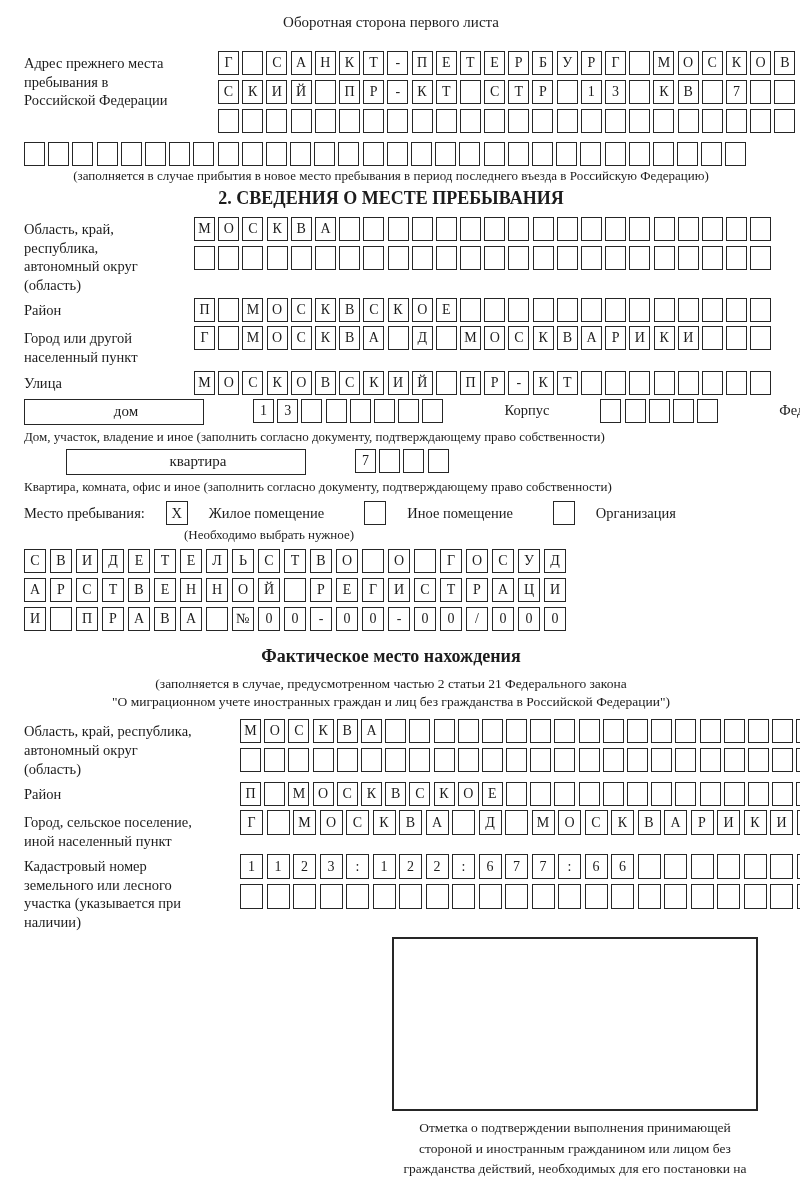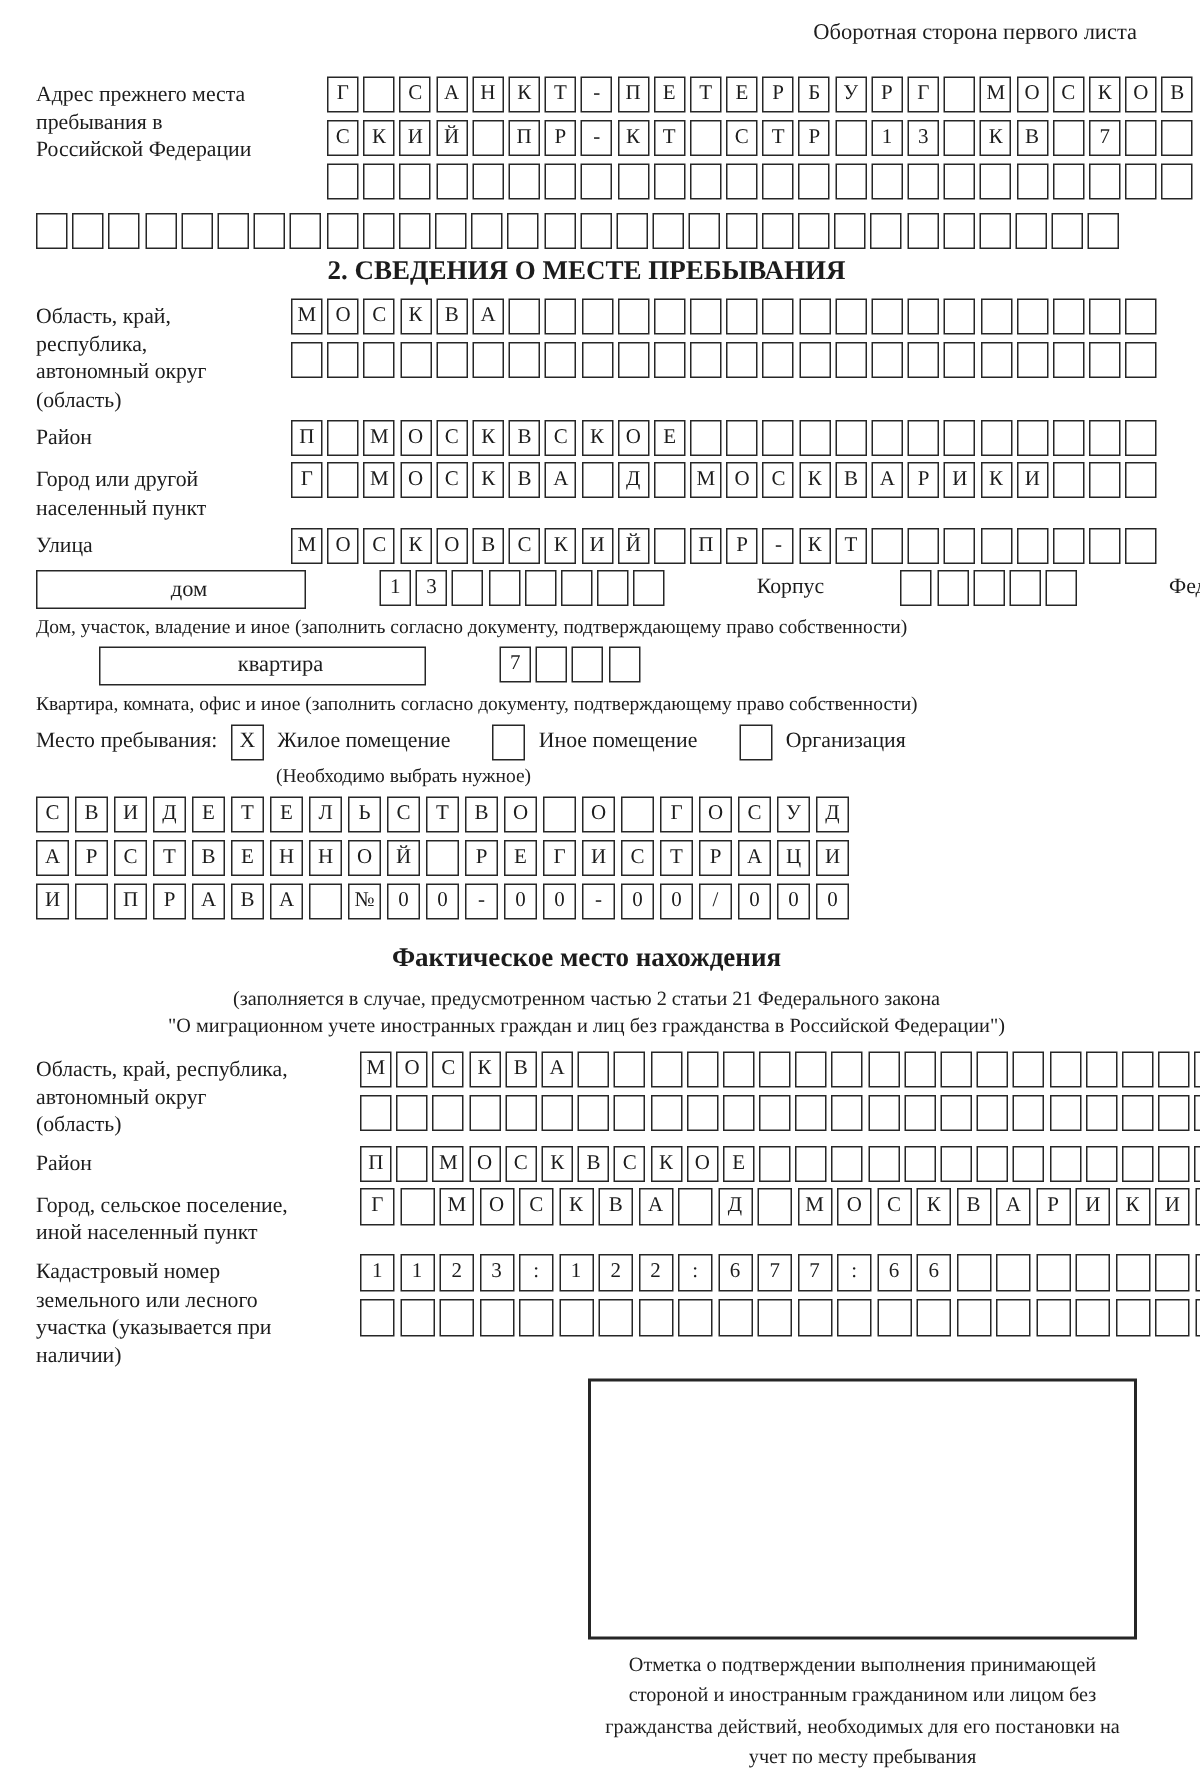--- a/index.html
+++ b/index.html
@@ -1,42 +1,42 @@
 <!DOCTYPE html>
 <html lang="ru"><head>
 <meta charset="utf-8">
 <style>
   html,body{margin:0;padding:0;background:#fff;}
   body{width:800px;height:1180px;overflow:hidden;
        font-family:"Liberation Serif","DejaVu Serif",serif;color:#1c1c1c;}
   .page{padding:14px 42px 0 24px;}
-  .topnote{text-align:right;font-size:15px;margin-bottom:20px;}
+  .topnote{text-align:center;font-size:15px;margin-bottom:20px;}
   .flexrow{display:flex;align-items:flex-start;margin-bottom:4px;gap:44px;}
   .lab{flex:none;font-size:14.5px;line-height:1.28;padding-top:3px;}
   .lab-a{width:150px;}
   .lab-s2{width:126px;}
   .lab-doc{width:196px;}
   .lab-f{width:172px;}
   .rows>.boxes{margin-bottom:5px;}
   .boxes{display:flex;}
   .boxes .cell{flex:none;box-sizing:border-box;width:21px;height:24px;
     border:1.5px solid #262626;margin-right:3.2px;display:inline-flex;
     align-items:center;justify-content:center;font-size:14px;background:#fff;}
   .boxes.wide .cell{width:22px;margin-right:4px;}
   .boxes.xw .cell{width:23px;height:25px;margin-right:3.5px;}
   .fullrow{margin-top:2px;margin-bottom:2px;}
   .caption{font-size:13px;line-height:1.25;margin-bottom:4px;}
   .center{text-align:center;}
   .sect-title{font-weight:bold;font-size:18px;text-align:center;margin:4px 0 8px 0;}
   .longbox{flex:none;box-sizing:border-box;height:26px;border:1.7px solid #262626;
     display:inline-flex;align-items:center;justify-content:center;font-size:15px;padding-left:24px;}
   .lb-house{width:180px;margin-right:5px;}
-  .lb-apt{width:218px;margin-left:42px;margin-right:5px;}
+  .lb-apt{width:240px;margin-left:42px;margin-right:5px;}
   .inline-lab{font-size:14.5px;margin:0 7px 0 14px;padding-top:3px;}
-  .stayrow{display:flex;align-items:center;margin:6px 0 2px 0;}
+  .stayrow{display:flex;align-items:center;margin:6px 0 2px 0;gap:12px;}
   .stayrow .cb{box-sizing:border-box;width:22px;height:24px;border:1.6px solid #262626;
     display:inline-flex;align-items:center;justify-content:center;font-size:14.5px;}
   .stayrow .optlab{font-size:14.5px;margin:0 28px 0 9px;}
   .stayrow .leadlab{font-size:14.5px;margin-right:9px;}
   .subnote{font-size:13px;margin:0 0 6px 160px;}
   .f-title{font-weight:bold;font-size:18px;text-align:center;margin:10px 0 8px 0;}
   .f-note{font-size:13.5px;text-align:center;line-height:1.35;}
   .f-note2{font-size:13.5px;text-align:center;line-height:1.35;margin-bottom:8px;}
   .stampsec{display:flex;margin-top:6px;}
   .stampcol{margin-left:auto;width:366px;}
@@ -158,20 +158,21 @@
       <span class="cell"></span>
       <span class="cell"></span>
       <span class="cell"></span>
       <span class="cell"></span>
       <span class="cell"></span>
       <span class="cell"></span>
       <span class="cell"></span>
       <span class="cell"></span>
       <span class="cell"></span>
     </div>
+  <div class="caption center">(заполняется в случае прибытия в новое место пребывания в период последнего въезда в Российскую Федерацию)</div>
 
   <div class="sect-title">2. СВЕДЕНИЯ О МЕСТЕ ПРЕБЫВАНИЯ</div>
 
   <div class="flexrow">
     <div class="lab lab-s2">Область, край, республика, автономный округ (область)</div>
     <div class="rows">
       <div class="boxes">
           <span class="cell">М</span>
           <span class="cell">О</span>
           <span class="cell">С</span>

